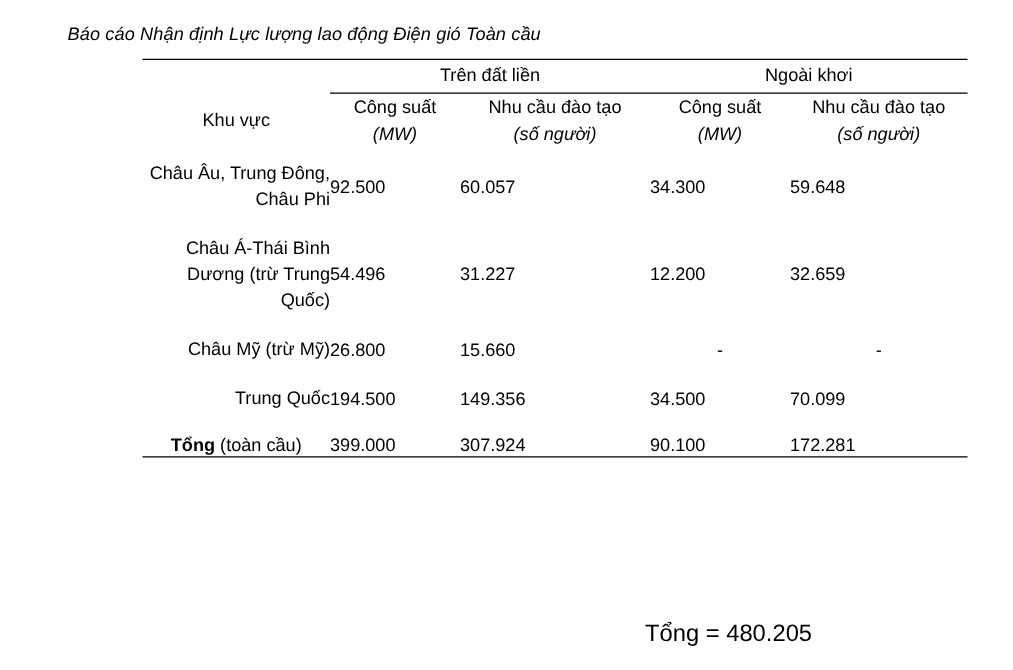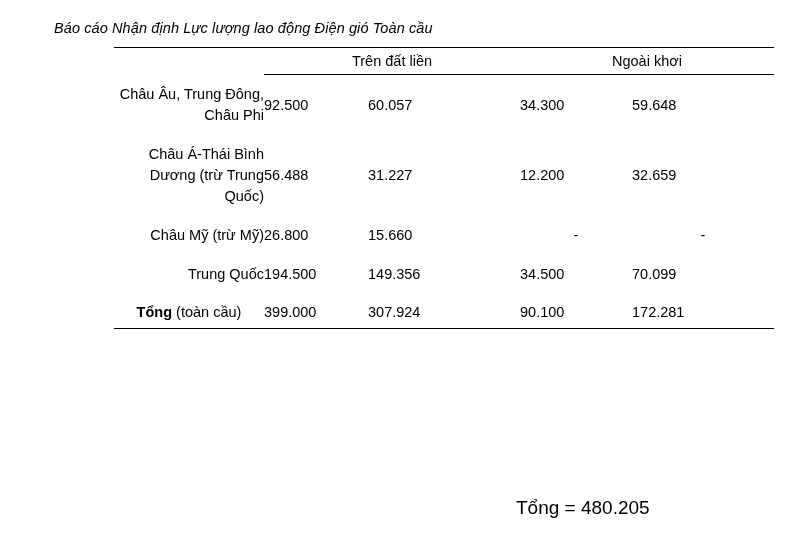--- a/index.html
+++ b/index.html
@@ -90,21 +90,21 @@
   }
   .num {
     text-align: left;
     font-size: 14.5px;
   }
   .dash {
     text-align: center;
     font-size: 14.5px;
   }
   tr.data td { padding-top: 9px; padding-bottom: 9px; }
-  tr.total td { padding-top: 10px; padding-bottom: 8px; }
+  tr.total td { padding-top: 10px; padding-bottom: 0; }
   .bold { font-weight: bold; }
   .total-label {
     text-align: center;
     font-size: 14.5px;
   }
   .grand {
     position: absolute;
     left: 508px;
     top: 497px;
     font-size: 19px;
@@ -134,32 +134,51 @@
       <col class="c-train1">
       <col class="c-cap2">
       <col class="c-train2">
     </colgroup>
     <thead>
       <tr>
         <td class="rule-top"></td>
         <td class="rule-top grouphdr grp-rule" colspan="2">Trên đất liền</td>
         <td class="rule-top grouphdr grp-rule" colspan="2">Ngoài khơi</td>
       </tr>
+      <tr>
+        <td class="hdr-region">Khu vực</td>
+        <td class="hdr-cell">
+          <span>Công suất</span>
+          <span class="hdr-sub">(MW)</span>
+        </td>
+        <td class="hdr-cell">
+          <span>Nhu cầu đào tạo</span>
+          <span class="hdr-sub">(số người)</span>
+        </td>
+        <td class="hdr-cell">
+          <span>Công suất</span>
+          <span class="hdr-sub">(MW)</span>
+        </td>
+        <td class="hdr-cell">
+          <span>Nhu cầu đào tạo</span>
+          <span class="hdr-sub">(số người)</span>
+        </td>
+      </tr>
     </thead>
     <tbody>
       <tr class="data">
         <td class="row-region">Châu Âu, Trung Đông, Châu Phi</td>
         <td class="num">92.500</td>
         <td class="num">60.057</td>
         <td class="num">34.300</td>
         <td class="num">59.648</td>
       </tr>
       <tr class="data">
         <td class="row-region">Châu Á-Thái Bình Dương (trừ Trung Quốc)</td>
-        <td class="num">56.488</td>
+        <td class="num">54.496</td>
         <td class="num">31.227</td>
         <td class="num">12.200</td>
         <td class="num">32.659</td>
       </tr>
       <tr class="data">
         <td class="row-region">Châu Mỹ (trừ Mỹ)</td>
         <td class="num">26.800</td>
         <td class="num">15.660</td>
         <td class="dash">-</td>
         <td class="dash">-</td>

